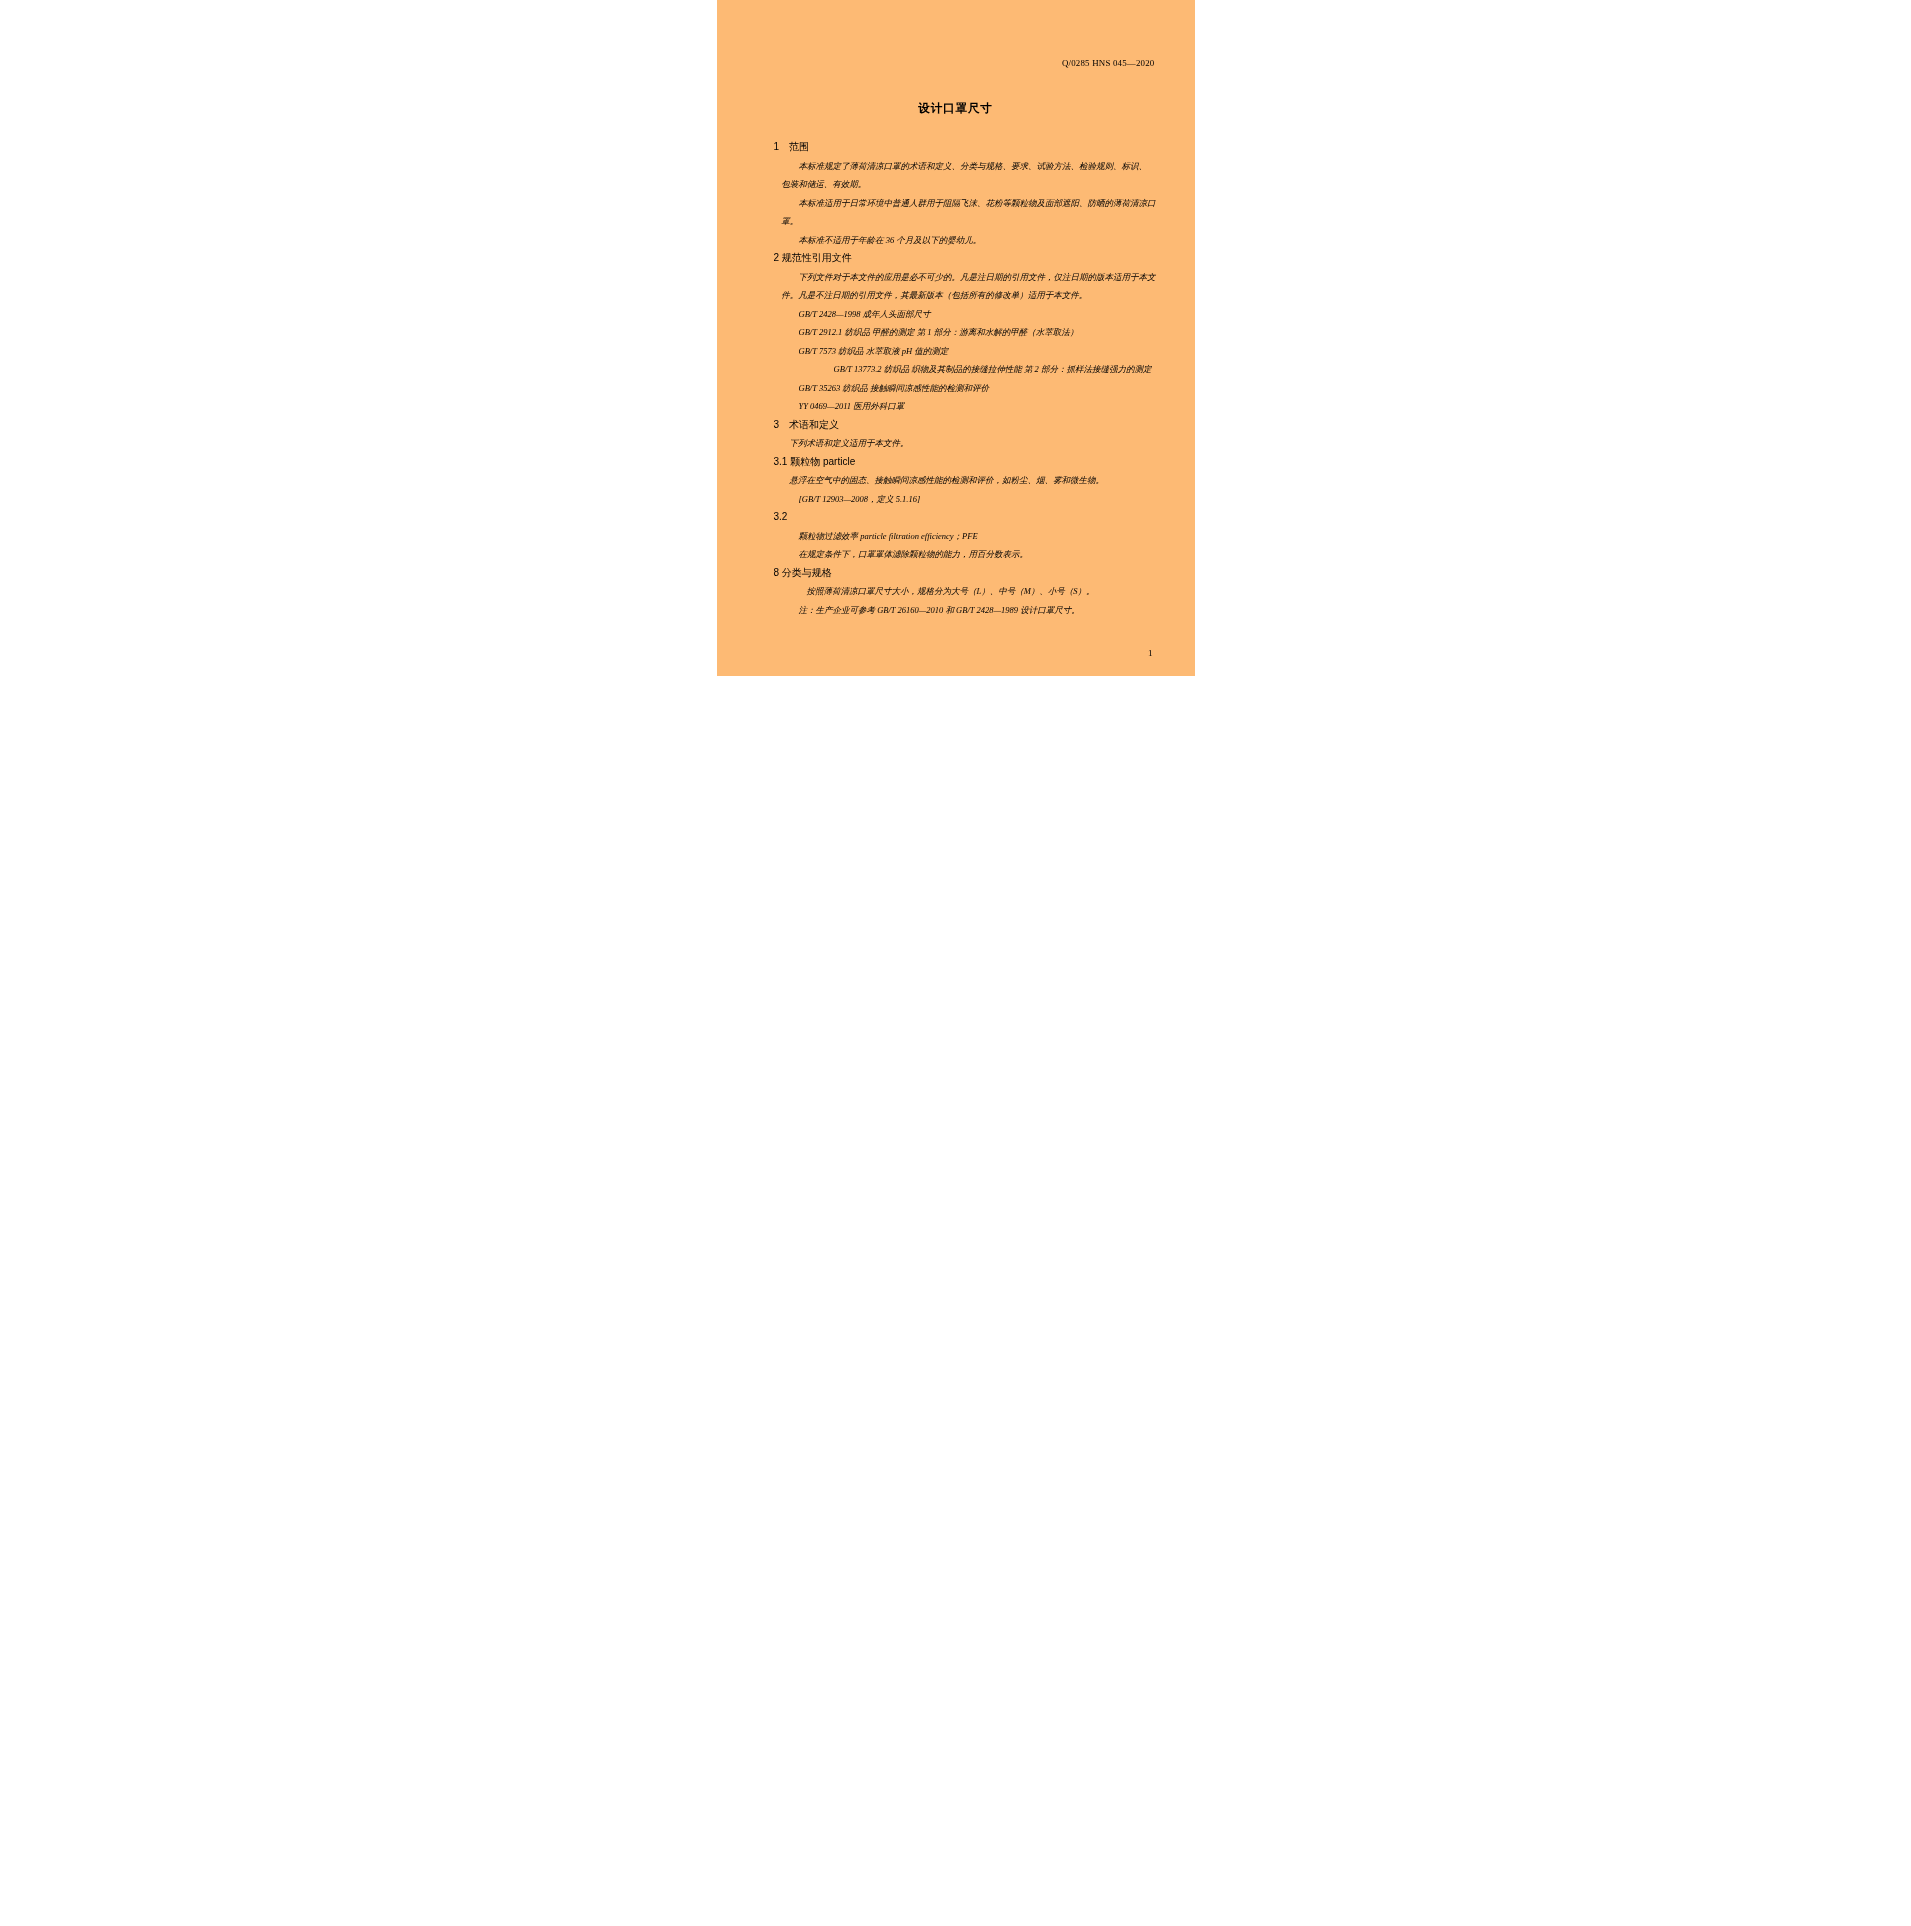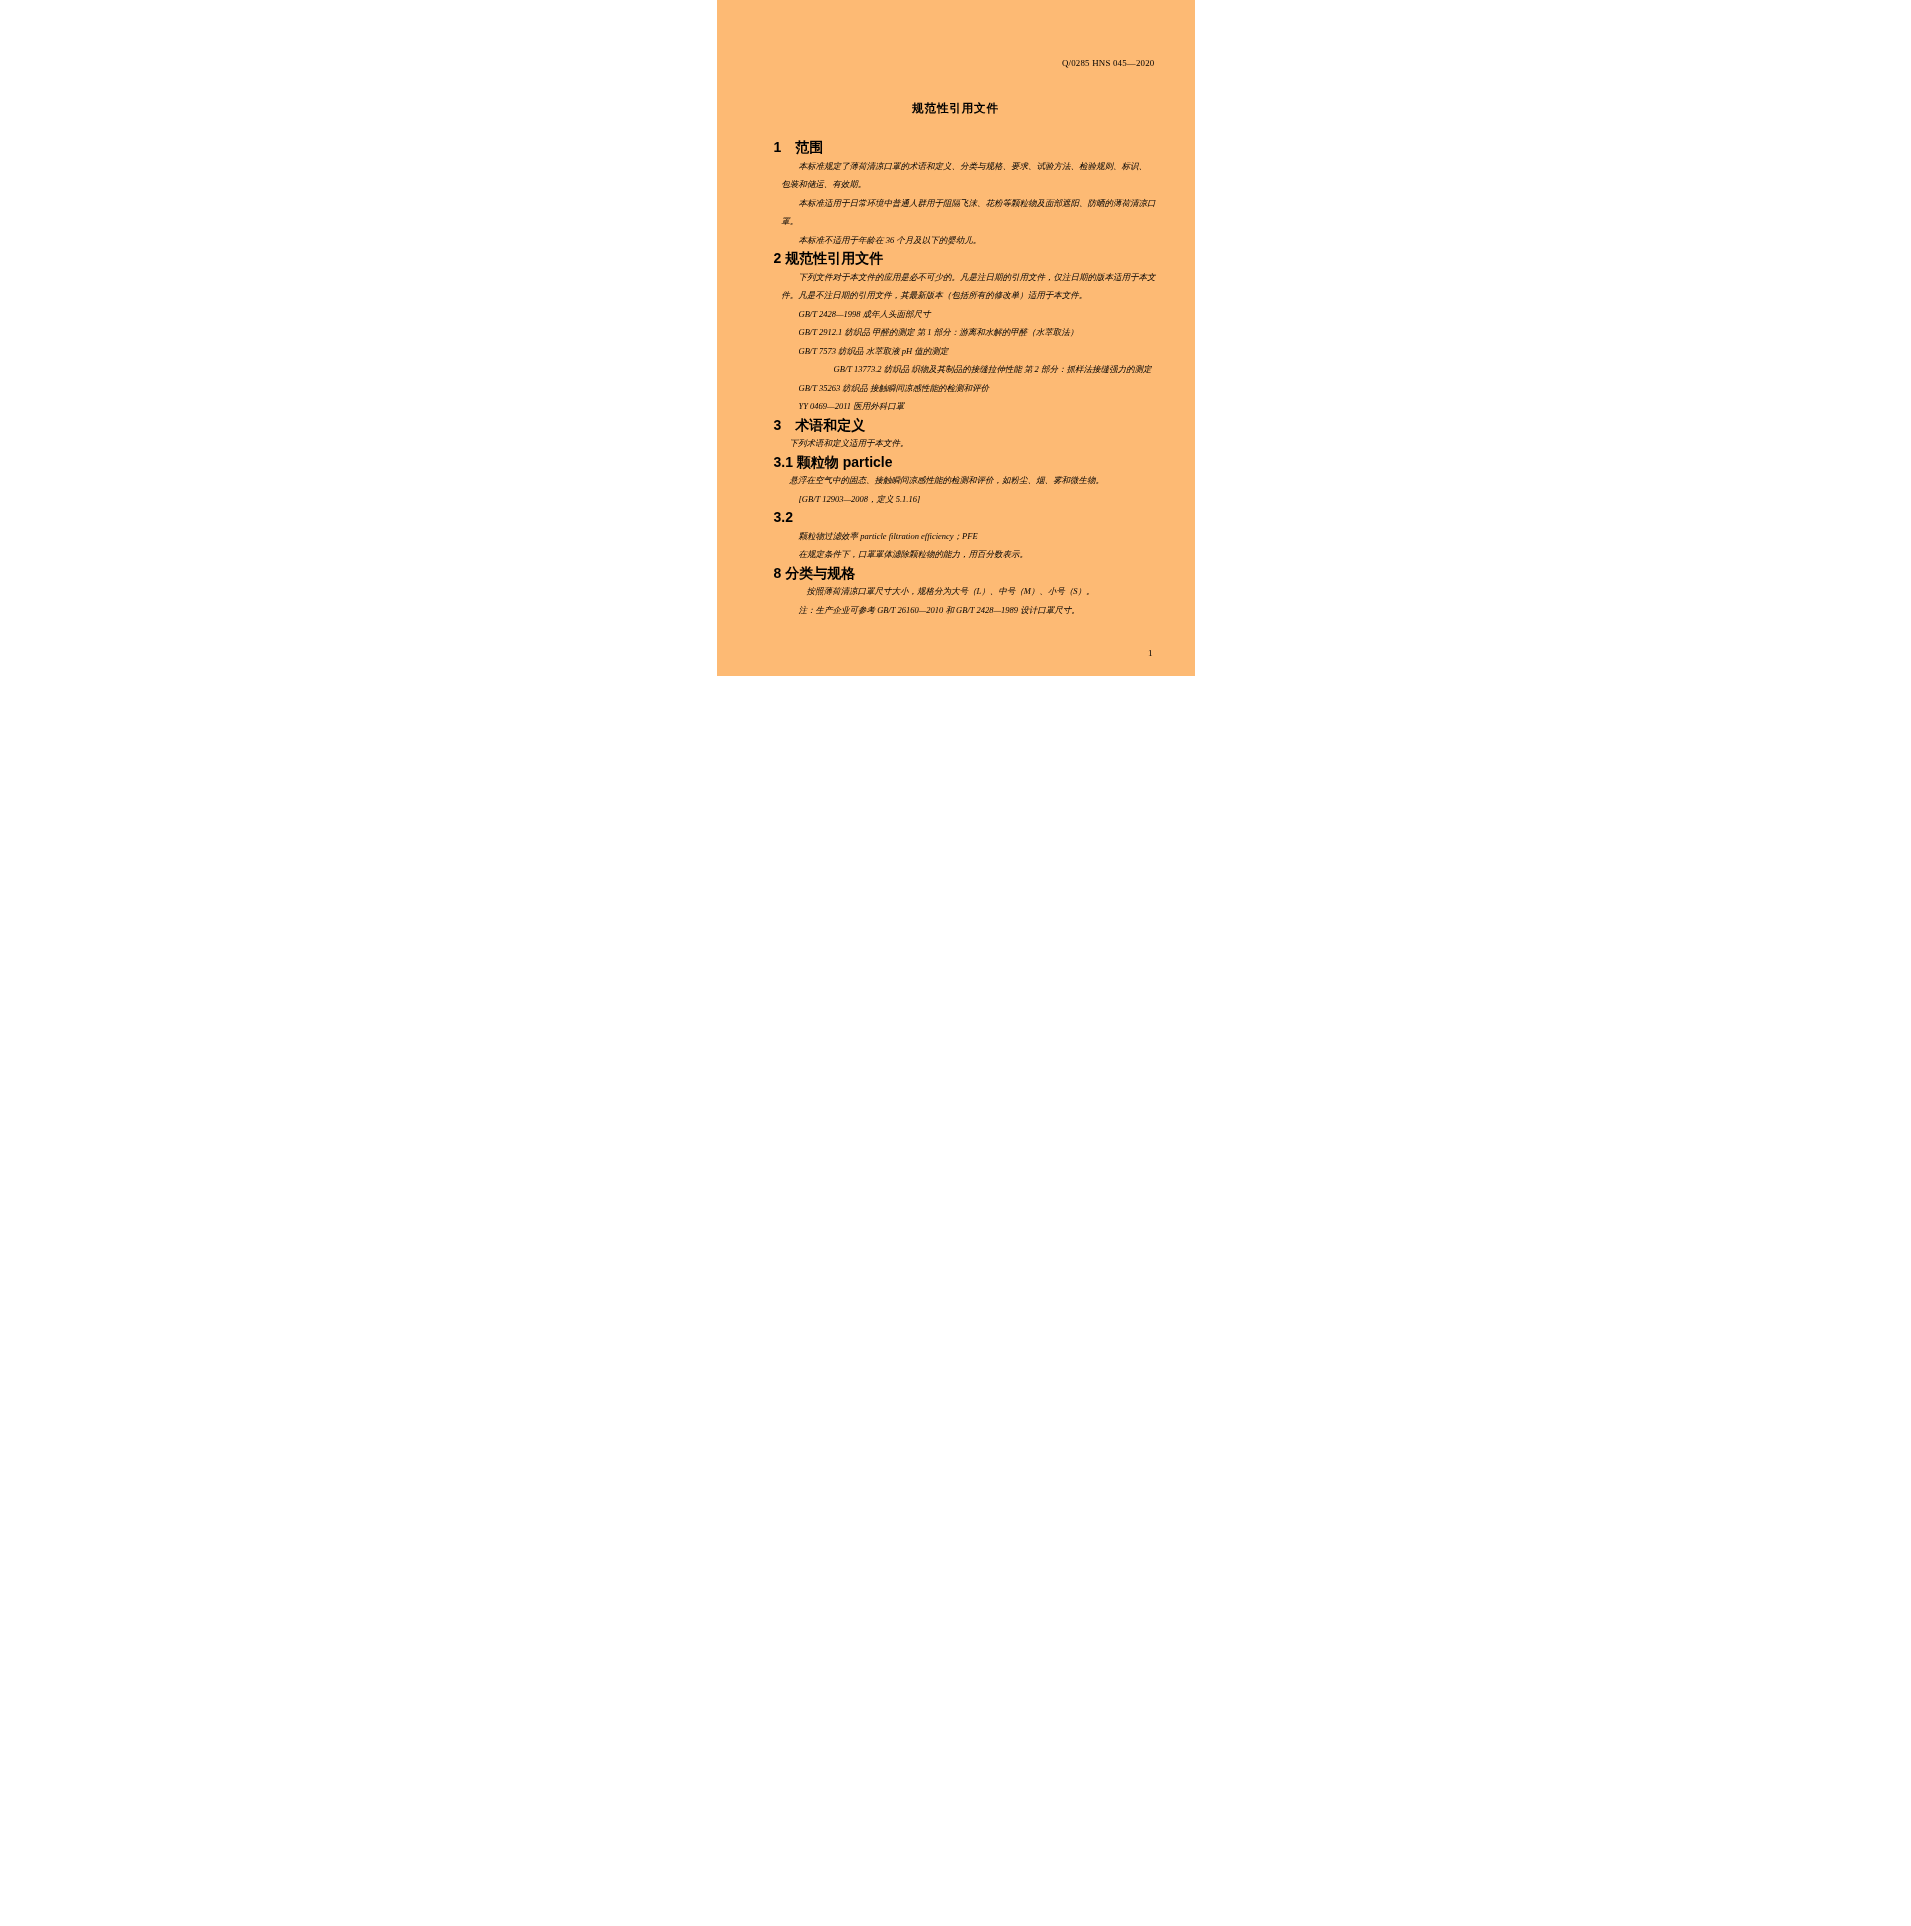--- a/index.html
+++ b/index.html
@@ -43,22 +43,22 @@
     left: 57px;
     right: 43px;
   }
   .line {
     height: 18.5px;
     line-height: 18.5px;
     white-space: pre;
   }
   .line.h1, .line.h2 {
     font-family: "Liberation Sans", "DejaVu Sans", sans-serif;
-    font-weight: 700;
-    font-size: 14px;
+    font-weight: 400;
+    font-size: 10px;
   }
   .line.body {
     font-family: "Liberation Serif", "DejaVu Serif", serif;
     font-size: 8.5px;
     font-style: italic;
   }
   .page-number {
     position: absolute;
     top: 648px;
     right: 42px;
@@ -66,21 +66,21 @@
     font-size: 9.2px;
   }
 </style>
 </head>
 <body>
 
 <div class="page">
 
   <div class="std-code">Q/0285 HNS 045—2020</div>
 
-  <div class="doc-title">规范性引用文件</div>
+  <div class="doc-title">设计口罩尺寸</div>
 
   <div class="doc-body" id="doc-lines">
       <div class="line h1">1　范围</div>
       <div class="line body" style="padding-left: 25px;">本标准规定了薄荷清凉口罩的术语和定义、分类与规格、要求、试验方法、检验规则、标识、</div>
       <div class="line body" style="padding-left: 7.7px;">包装和储运、有效期。</div>
       <div class="line body" style="padding-left: 25px;">本标准适用于日常环境中普通人群用于阻隔飞沫、花粉等颗粒物及面部遮阳、防晒的薄荷清凉口</div>
       <div class="line body" style="padding-left: 7.7px;">罩。</div>
       <div class="line body" style="padding-left: 25px;">本标准不适用于年龄在 36 个月及以下的婴幼儿。</div>
       <div class="line h1">2 规范性引用文件</div>
       <div class="line body" style="padding-left: 25px;">下列文件对于本文件的应用是必不可少的。凡是注日期的引用文件，仅注日期的版本适用于本文</div>

